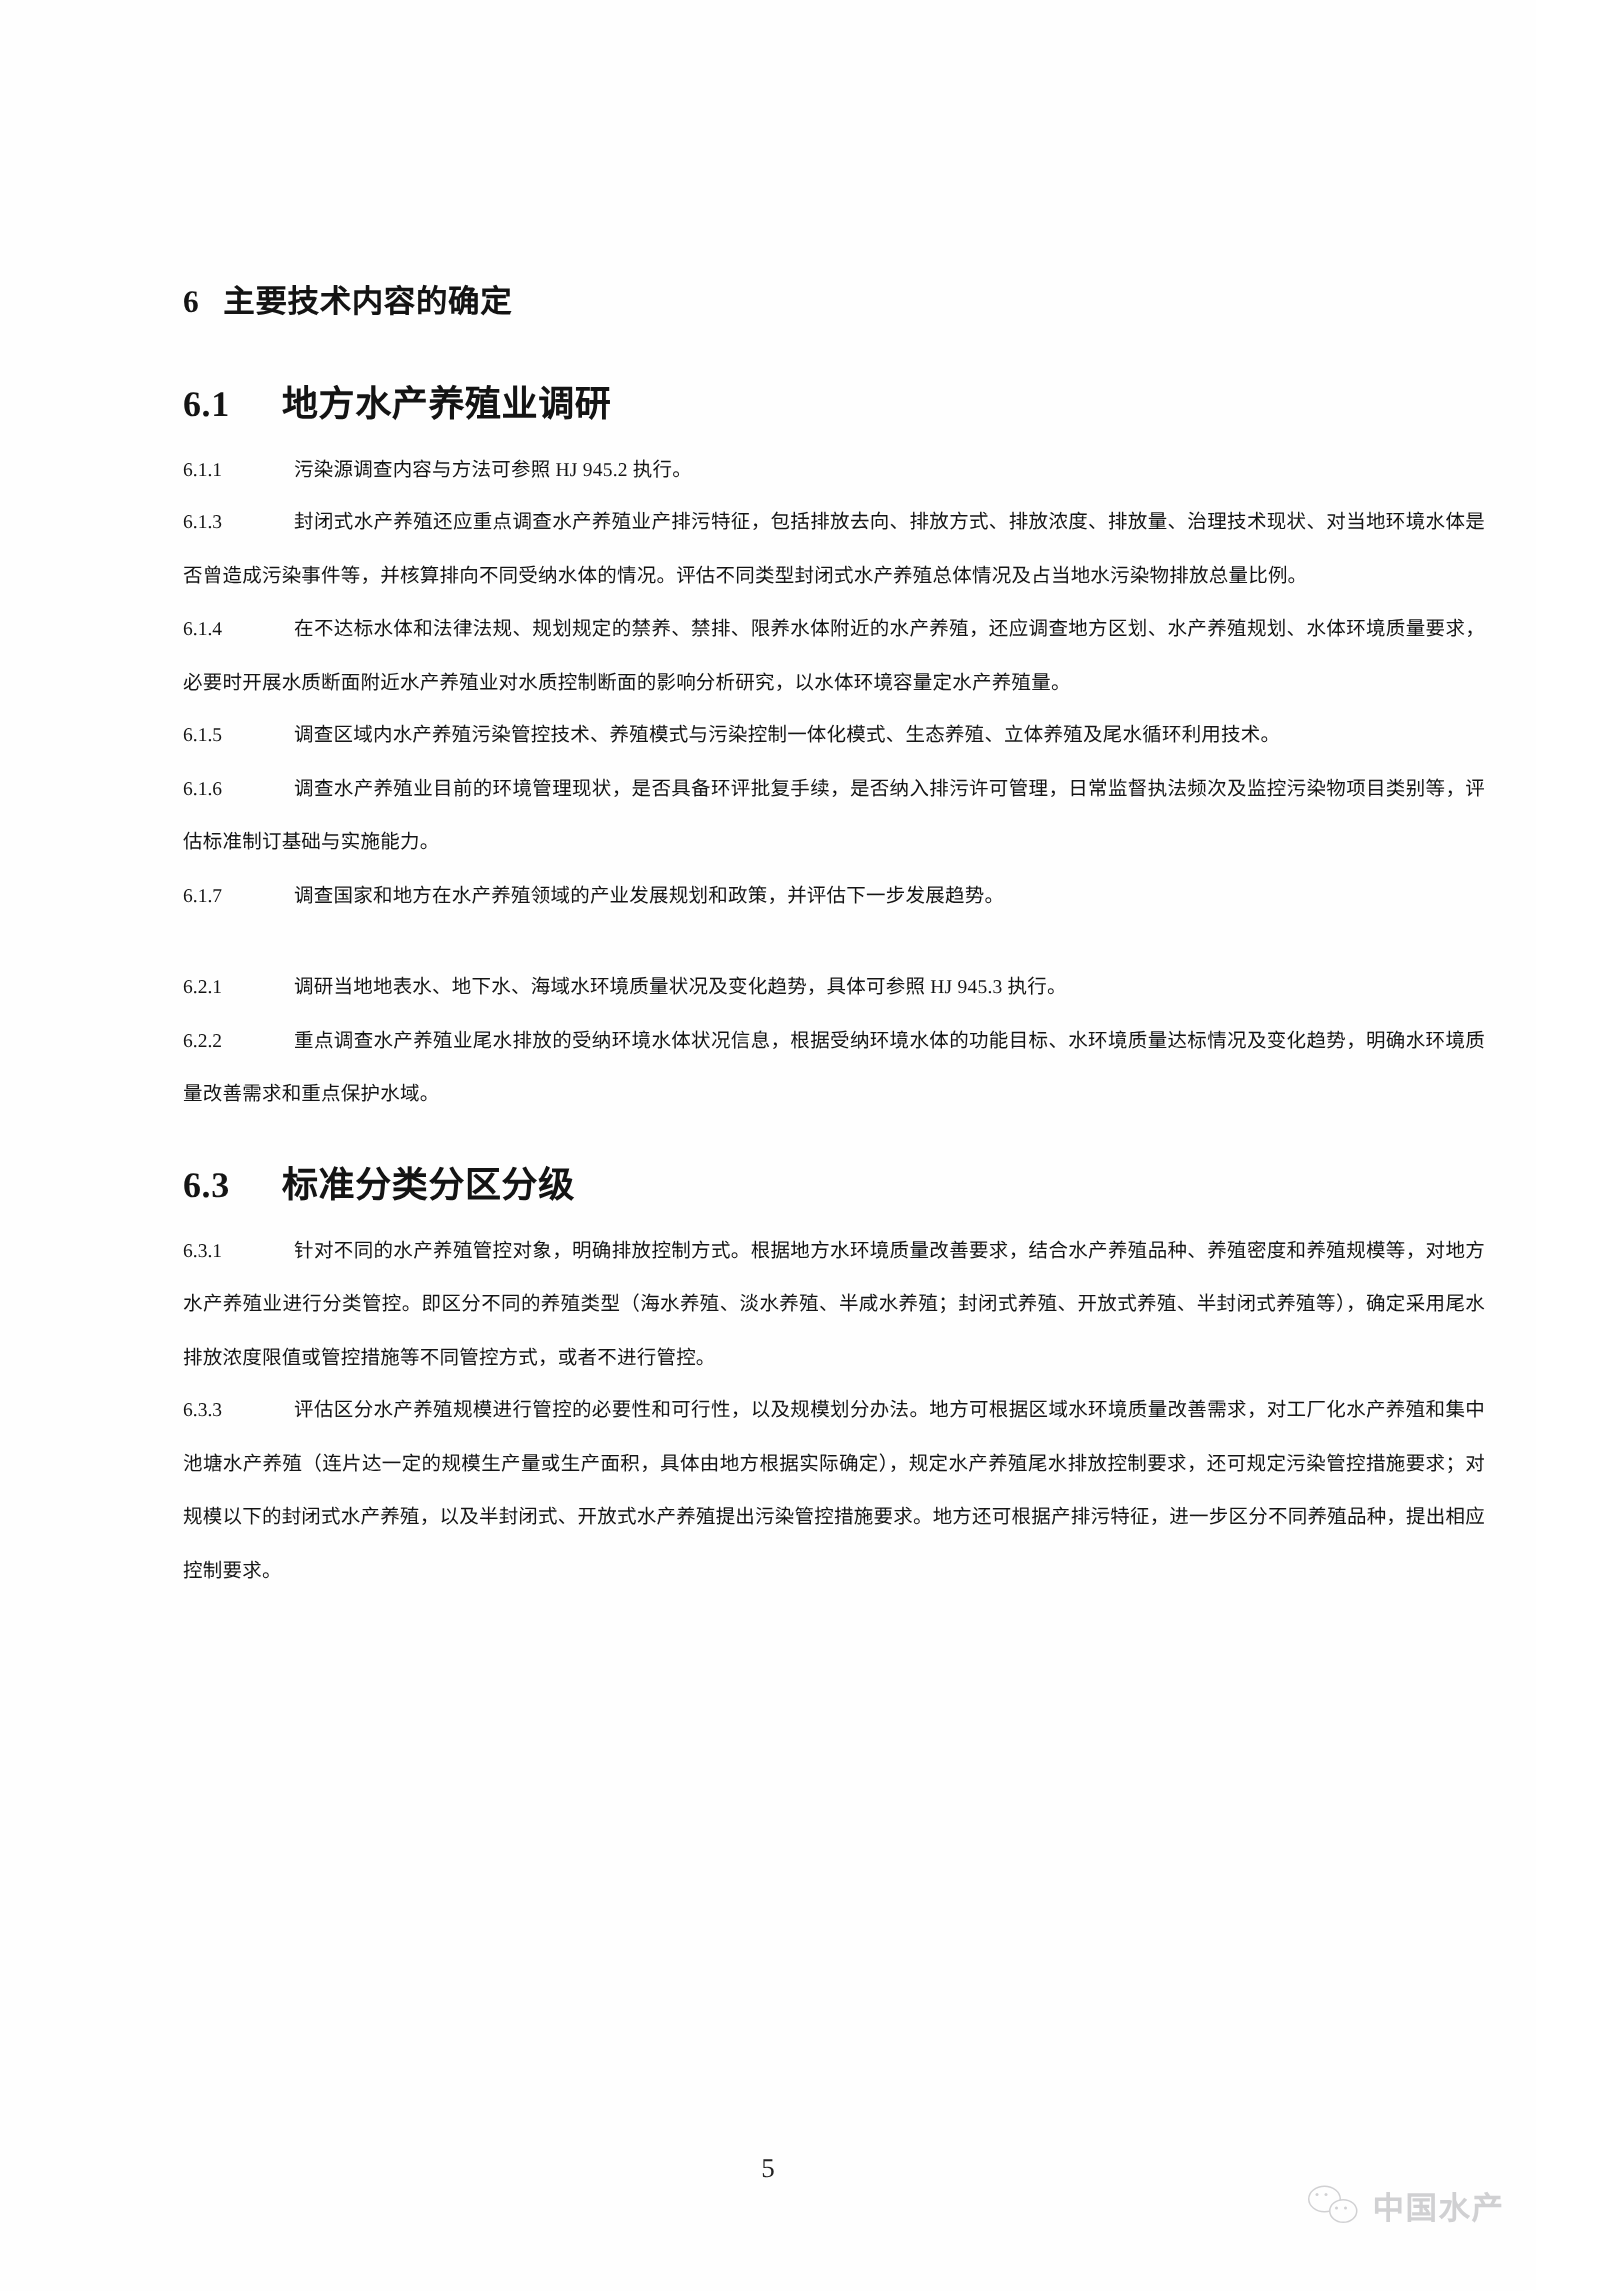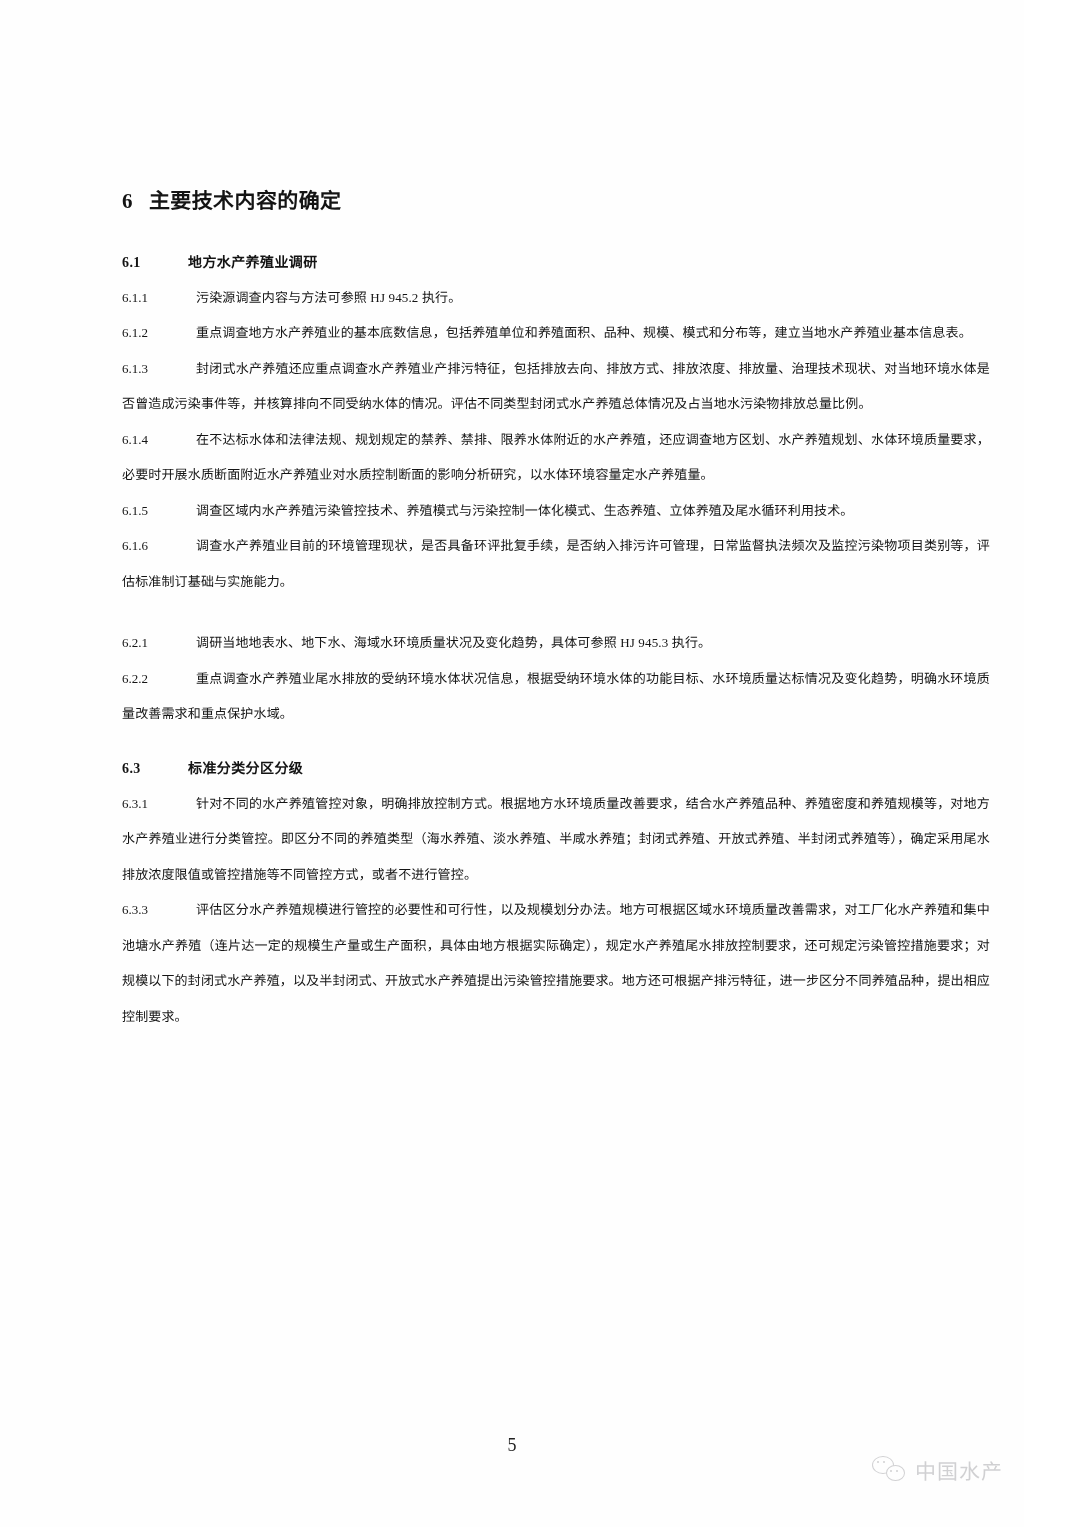--- a/index.html
+++ b/index.html
@@ -31,21 +31,21 @@
   .h1 {
     font-size: 21px;
     font-weight: bold;
     letter-spacing: 0.4px;
     margin: 0 0 34px 0;
     line-height: 1.5;
   }
   .h1 .num { margin-right: 16px; font-weight: bold; }
 
   .h2 {
-    font-size: 14px;
+    font-size: 24px;
     font-weight: bold;
     letter-spacing: 0.4px;
     margin: 0 0 7px 0;
     line-height: 1.5;
   }
   .h2 .num {
     display: inline-block;
     min-width: 66px;
     font-weight: bold;
   }
@@ -77,22 +77,24 @@
     text-align: center;
     font-size: 18px;
     color: #222;
   }
 
   .watermark {
     position: absolute;
     left: 872px;
     top: 1455px;
     display: flex;
+    align-items: center;
     gap: 9px;
     opacity: 0.40;
+    font-weight: bold;
   }
   .watermark .wm-logo {
     width: 34px;
     height: 28px;
     position: relative;
     flex: none;
   }
   .watermark .wm-logo .bubble-a,
   .watermark .wm-logo .bubble-b {
     position: absolute;
@@ -139,33 +141,33 @@
     </h1>
 
     <h2 class="h2">
       <span class="num">6.1</span><span>地方水产养殖业调研</span>
     </h2>
 
     <p class="clause">
       <span class="num">6.1.1</span><span class="txt">污染源调查内容与方法可参照 HJ 945.2 执行。</span>
     </p>
     <p class="clause">
-      <span class="num">6.1.2</span><span class="txt">重点调查地方水产养殖业的基本底数信息，包括养殖单位和养殖面积、品种、规模、模式和分布等，建立当地水产养殖业基本信息表。</span>
-    </p>
-    <p class="clause">
       <span class="num">6.1.3</span><span class="txt">封闭式水产养殖还应重点调查水产养殖业产排污特征，包括排放去向、排放方式、排放浓度、排放量、治理技术现状、对当地环境水体是否曾造成污染事件等，并核算排向不同受纳水体的情况。评估不同类型封闭式水产养殖总体情况及占当地水污染物排放总量比例。</span>
     </p>
     <p class="clause">
       <span class="num">6.1.4</span><span class="txt">在不达标水体和法律法规、规划规定的禁养、禁排、限养水体附近的水产养殖，还应调查地方区划、水产养殖规划、水体环境质量要求，必要时开展水质断面附近水产养殖业对水质控制断面的影响分析研究，以水体环境容量定水产养殖量。</span>
     </p>
     <p class="clause">
       <span class="num">6.1.5</span><span class="txt">调查区域内水产养殖污染管控技术、养殖模式与污染控制一体化模式、生态养殖、立体养殖及尾水循环利用技术。</span>
     </p>
     <p class="clause">
       <span class="num">6.1.6</span><span class="txt">调查水产养殖业目前的环境管理现状，是否具备环评批复手续，是否纳入排污许可管理，日常监督执法频次及监控污染物项目类别等，评估标准制订基础与实施能力。</span>
+    </p>
+    <p class="clause">
+      <span class="num">6.1.7</span><span class="txt">调查国家和地方在水产养殖领域的产业发展规划和政策，并评估下一步发展趋势。</span>
     </p>
 
     <div class="gap-sec"></div>
 
 
     <p class="clause">
       <span class="num">6.2.1</span><span class="txt">调研当地地表水、地下水、海域水环境质量状况及变化趋势，具体可参照 HJ 945.3 执行。</span>
     </p>
     <p class="clause">
       <span class="num">6.2.2</span><span class="txt">重点调查水产养殖业尾水排放的受纳环境水体状况信息，根据受纳环境水体的功能目标、水环境质量达标情况及变化趋势，明确水环境质量改善需求和重点保护水域。</span>

